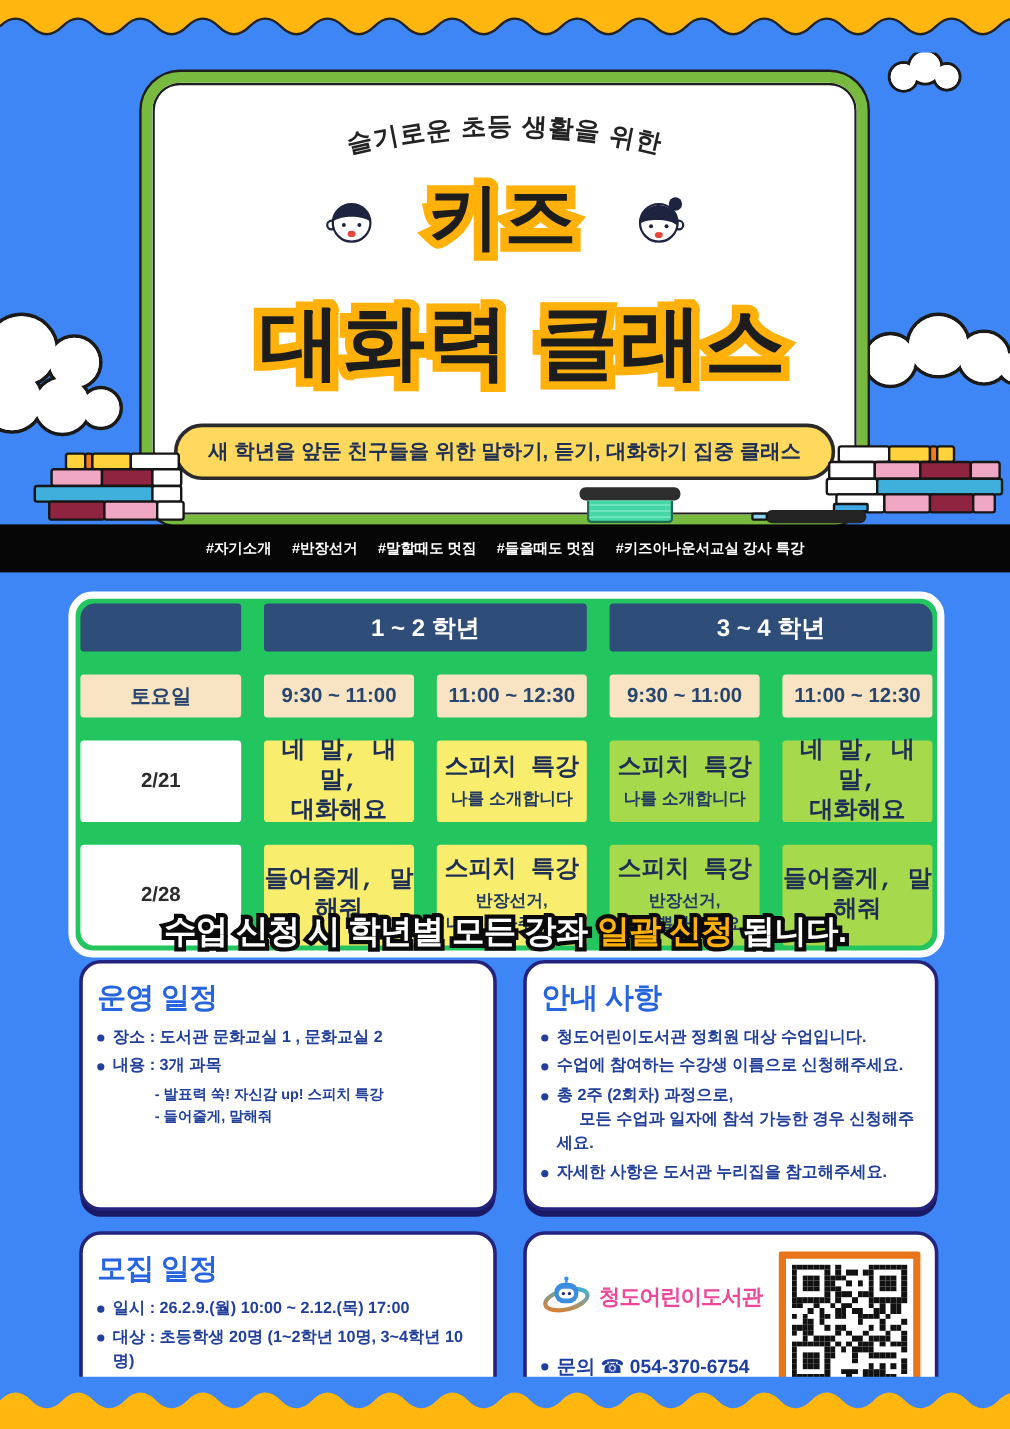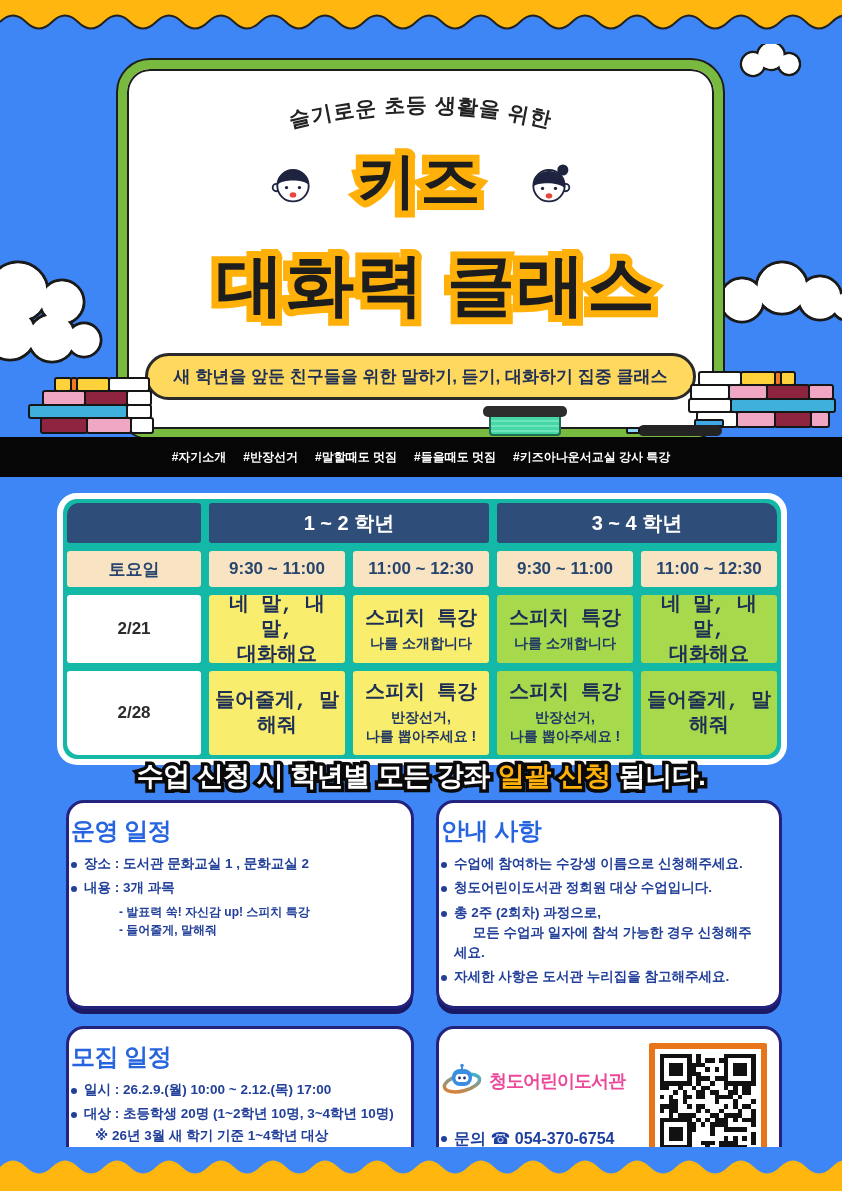--- a/index.html
+++ b/index.html
@@ -41,23 +41,23 @@
   .pen .clip{position:absolute;right:10px;top:0;width:30px;height:8px;background:#3fa9e8;border:2px solid #161616;border-radius:2px;box-sizing:border-box;}
   .pen .body{position:absolute;left:12px;top:6px;width:84px;height:11px;background:#232323;border-radius:6px;}
   .pen .tip{position:absolute;left:0;top:8px;width:14px;height:7px;background:#8fd4f2;border:2px solid #161616;border-radius:2px;box-sizing:border-box;}
 
   
   .hashbar{position:absolute;left:0;top:437px;width:842px;height:40px;background:#060606;
            display:flex;align-items:center;justify-content:center;gap:17px;}
   .hashbar span{color:#ffffff;font-size:12px;font-weight:700;white-space:nowrap;}
 
   
-  .tblwrap{position:absolute;left:57px;top:493px;width:730px;background:#14b8a6;border:6px solid #ffffff;
+  .tblwrap{position:absolute;left:57px;top:493px;width:730px;background:#22c55e;border:6px solid #ffffff;
            border-radius:20px;box-sizing:border-box;padding:4px;
-           display:grid;grid-template-columns:134px 1fr 1fr 1fr 1fr;grid-template-rows:40px 36px 68px 84px;gap:8px;}
+           display:grid;grid-template-columns:134px 1fr 1fr 1fr 1fr;grid-template-rows:40px 36px 68px 84px;gap:19px;}
   .tc{display:flex;flex-direction:column;align-items:center;justify-content:center;text-align:center;border-radius:3px;}
   .tc-corner{background:#2e4d78;border-top-left-radius:12px;}
   .tc-group{background:#2e4d78;grid-column:span 2;color:#ffffff;font-size:20px;font-weight:800;}
   .tc-group.last{border-top-right-radius:12px;}
   .tc-time{background:#f8e3c2;color:#27456e;font-size:17px;font-weight:800;}
   .tc-day{background:#f8e3c2;color:#27456e;font-size:17px;font-weight:800;}
   .tc-date{background:#ffffff;color:#2b2b2b;font-size:17px;font-weight:700;}
   .tc-date.bl{border-bottom-left-radius:12px;}
   .tc-y{background:#f8ed6d;}
   .tc-g{background:#a7d94c;}
@@ -72,21 +72,21 @@
   .stroke-black{position:relative;z-index:0;display:inline-block;white-space:nowrap;}
   .stroke-black::before{content:attr(data-text);position:absolute;left:0;top:0;z-index:-1;
         -webkit-text-stroke:7px #0a0a0a;color:#0a0a0a;white-space:nowrap;}
   .n-white{color:#ffffff;}
   .n-orange{color:#ffb10a;}
 
   
   .boxes{position:absolute;left:66px;top:800px;width:716px;display:grid;
          grid-template-columns:348px 346px;column-gap:22px;row-gap:17px;}
   .ibox{background:#ffffff;border:3px solid #23237e;border-radius:18px;box-shadow:0 6px 0 -1px #191965;
-        box-sizing:border-box;padding:12px 16px 14px 2px;min-height:152px;position:relative;}
+        box-sizing:border-box;padding:12px 16px 14px 12px;min-height:152px;position:relative;}
   .ibox h2{margin:0 0 7px 0;font-size:24px;font-weight:900;color:#2764e0;letter-spacing:-0.5px;}
   .ibox ul{list-style:none;margin:0;padding:0;}
   .ibox li{position:relative;padding-left:13px;font-size:13.5px;font-weight:700;color:#22409a;
            line-height:1.5;margin-bottom:4px;white-space:pre-line;}
   .ibox li::before{content:"";position:absolute;left:0;top:8px;width:6px;height:6px;border-radius:50%;background:#22409a;}
   .ibox li.no-dot{padding-left:24px;margin-top:-2px;}
   .ibox li.no-dot::before{display:none;}
   .details{margin:2px 0 0 48px;}
   .details div{font-size:12px;font-weight:800;color:#22409a;line-height:1.5;}
   .note-line{font-size:12.5px;font-weight:900;color:#1c2f7e;}
@@ -307,22 +307,22 @@
       </ul>
       <div class="details">
         <div>- 발표력 쑥! 자신감 up! 스피치 특강</div>
         <div>- 들어줄게, 말해줘</div>
       </div>
     </div>
 
     <div class="ibox">
       <h2>안내 사항</h2>
       <ul>
+        <li>청도어린이도서관 정회원 대상 수업입니다.</li>
         <li>수업에 참여하는 수강생 이름으로 신청해주세요.</li>
-        <li>청도어린이도서관 정회원 대상 수업입니다.</li>
         <li>총 2주 (2회차) 과정으로,
 &nbsp;&nbsp;&nbsp;&nbsp;&nbsp;모든 수업과 일자에 참석 가능한 경우 신청해주세요.</li>
         <li>자세한 사항은 도서관 누리집을 참고해주세요.</li>
       </ul>
     </div>
 
     <div class="ibox">
       <h2>모집 일정</h2>
       <ul>
         <li>일시 : 26.2.9.(월) 10:00 ~ 2.12.(목) 17:00</li>

